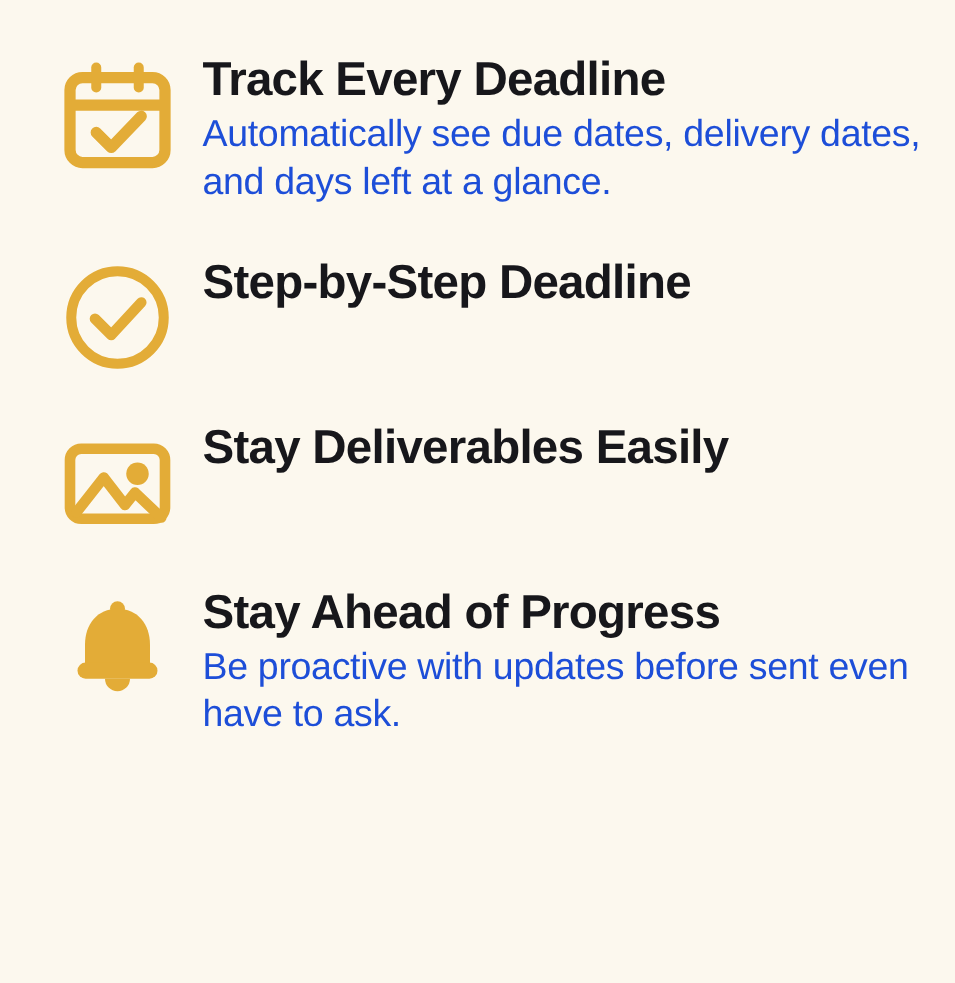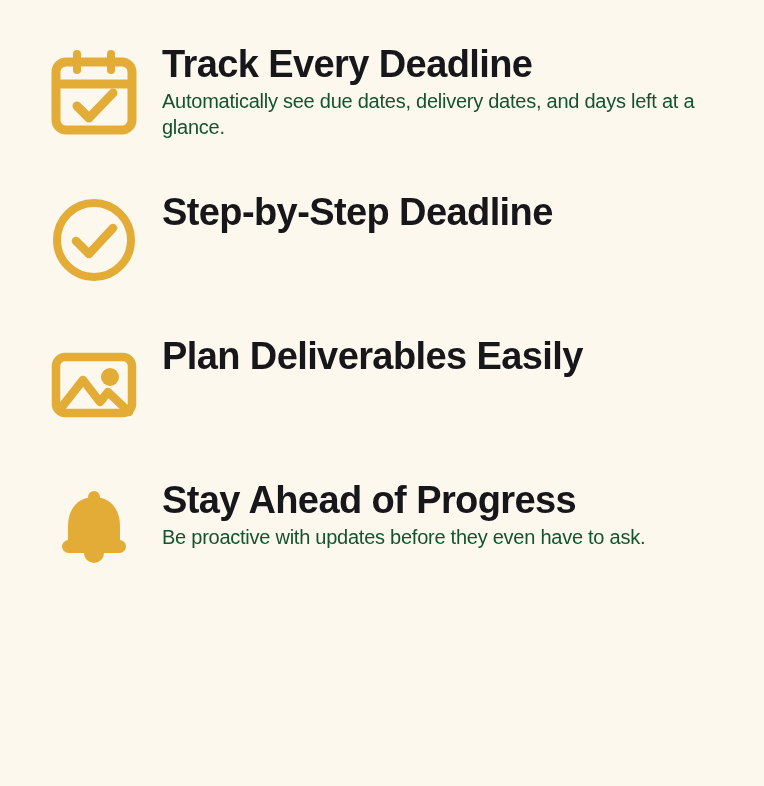--- a/index.html
+++ b/index.html
@@ -15,21 +15,21 @@
     overflow: hidden;
   }
 
   .feature-list {
     width: 764px;
     height: 786px;
     box-sizing: border-box;
     padding: 44px 24px 24px 50px;
     display: flex;
     flex-direction: column;
-    gap: 52px;
+    gap: 40px;
   }
 
   .feature-item {
     display: flex;
     flex-direction: row;
     align-items: flex-start;
     gap: 24px;
   }
 
   .feature-icon {
@@ -58,25 +58,25 @@
     margin: 0;
     font-size: 38px;
     line-height: 1.08;
     font-weight: 700;
     letter-spacing: -0.6px;
     color: #17171B;
   }
 
   .feature-desc {
     margin: 4px 0 0 0;
-    font-size: 20px;
+    font-size: 30px;
     line-height: 1.28;
     font-weight: 400;
     letter-spacing: -0.25px;
-    color: #14532d;
+    color: #1d4ed8;
     max-width: 580px;
   }
 </style>
 </head>
 <body>
 
 <div class="feature-list">
 
   <div class="feature-item">
     <div class="feature-icon">
@@ -108,37 +108,37 @@
 
   <div class="feature-item">
     <div class="feature-icon">
       <svg viewBox="0 0 88 88" xmlns="http://www.w3.org/2000/svg" aria-hidden="true">
         <rect x="6" y="17" width="76" height="56" rx="9" ry="9" fill="none" stroke="#E3AC37" stroke-width="8.5"></rect>
         <circle cx="60" cy="37" r="9" fill="#E3AC37"></circle>
         <path d="M11 68 L33 40 L50 62 L58 52 L79 72" fill="none" stroke="#E3AC37" stroke-width="8.5" stroke-linecap="round" stroke-linejoin="round"></path>
       </svg>
     </div>
     <div class="feature-text">
-      <h2 class="feature-title">Plan Deliverables Easily</h2>
+      <h2 class="feature-title">Stay Deliverables Easily</h2>
     </div>
   </div>
 
   <div class="feature-item">
     <div class="feature-icon">
       <svg viewBox="0 0 88 88" xmlns="http://www.w3.org/2000/svg" aria-hidden="true">
         <rect x="38" y="7" width="12" height="12" rx="6" ry="6" fill="#E3AC37"></rect>
         <path d="M44 13
                  C 60 13 70 25 70 42
                  L 70 61
                  L 18 61
                  L 18 42
                  C 18 25 28 13 44 13 Z" fill="#E3AC37"></path>
         <rect x="12" y="56" width="64" height="13" rx="6.5" ry="6.5" fill="#E3AC37"></rect>
         <path d="M34 69 A10 10 0 0 0 54 69 Z" fill="#E3AC37"></path>
       </svg>
     </div>
     <div class="feature-text">
       <h2 class="feature-title">Stay Ahead of Progress</h2>
-      <p class="feature-desc">Be proactive with updates before they even have to ask.</p>
+      <p class="feature-desc">Be proactive with updates before sent even have to ask.</p>
     </div>
   </div>
 
 </div>
 
 </body></html>

